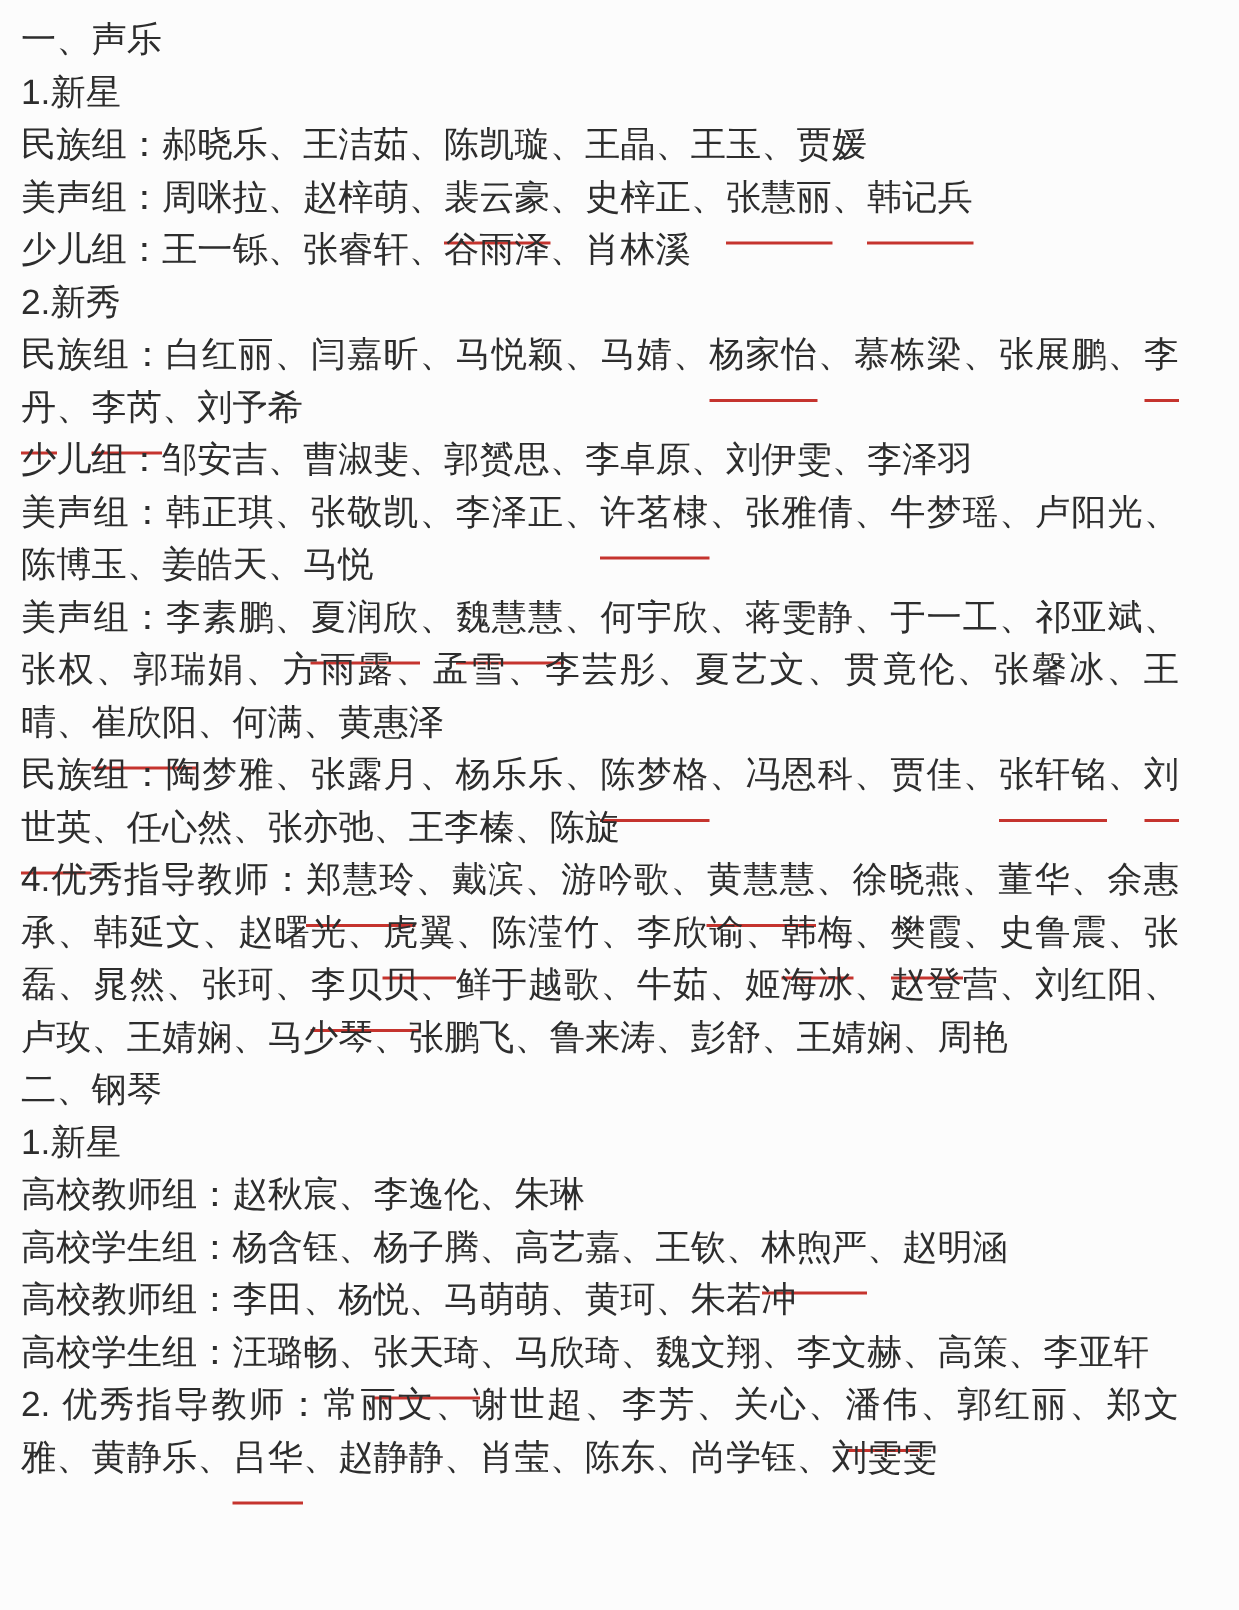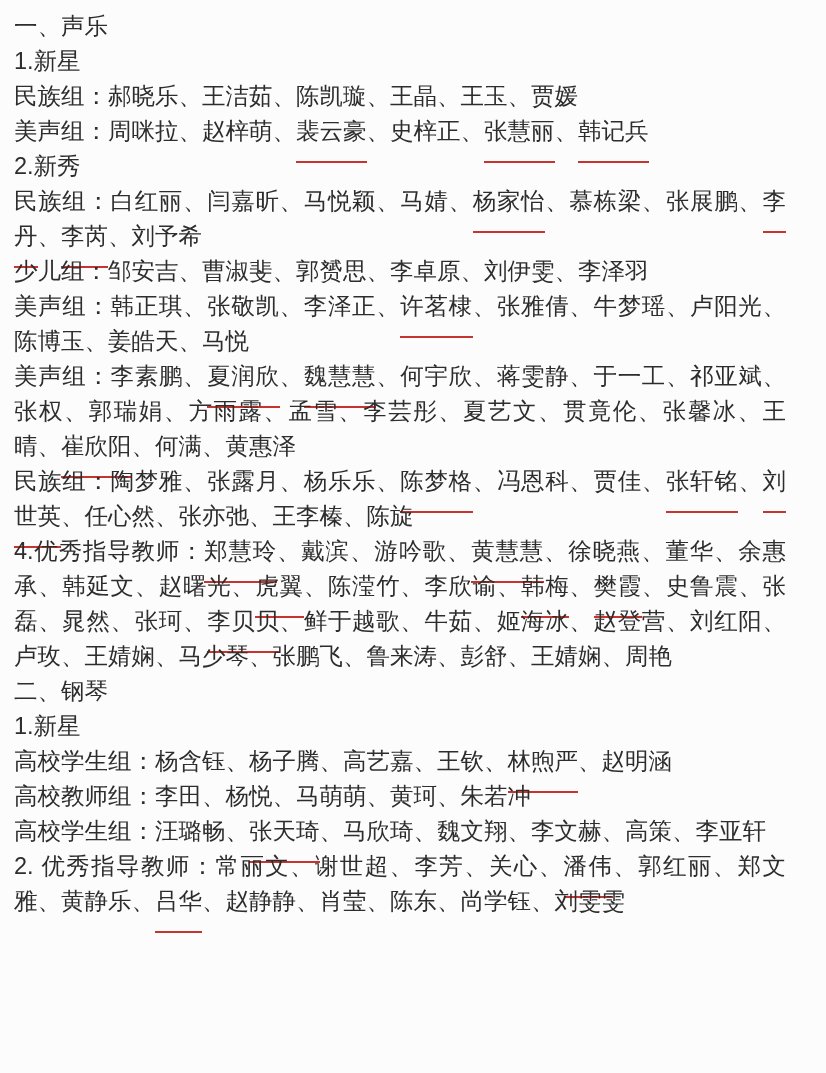--- a/index.html
+++ b/index.html
@@ -41,26 +41,28 @@
   }
 </style>
 </head>
 <body>
 
 <main class="doc">
     <p class="line"><span class="seg">一、声乐</span></p>
     <p class="line"><span class="seg">1.新星</span></p>
     <p class="line"><span class="seg">民族组：郝晓乐、王洁茹、陈凯璇、王晶、王玉、贾媛</span></p>
     <p class="line"><span class="seg">美声组：周咪拉、赵梓萌、</span><span class="seg u">裴云豪</span><span class="seg">、史梓正、</span><span class="seg u">张慧丽</span><span class="seg">、</span><span class="seg u">韩记兵</span></p>
+    <p class="line"><span class="seg">少儿组：王一铄、张睿轩、谷雨泽、肖林溪</span></p>
     <p class="line"><span class="seg">2.新秀</span></p>
     <p class="line"><span class="seg">民族组：白红丽、闫嘉昕、马悦颖、马婧、</span><span class="seg u">杨家怡</span><span class="seg">、慕栋梁、张展鹏、</span><span class="seg u">李丹</span><span class="seg">、</span><span class="seg u">李芮</span><span class="seg">、刘予希</span></p>
     <p class="line"><span class="seg">少儿组：邹安吉、曹淑斐、郭赟思、李卓原、刘伊雯、李泽羽</span></p>
     <p class="line"><span class="seg">美声组：韩正琪、张敬凯、李泽正、</span><span class="seg u">许茗棣</span><span class="seg">、张雅倩、牛梦瑶、卢阳光、陈博玉、姜皓天、马悦</span></p>
     <p class="line"><span class="seg">美声组：李素鹏、</span><span class="seg u">夏润欣</span><span class="seg">、</span><span class="seg u">魏慧慧</span><span class="seg">、何宇欣、蒋雯静、于一工、祁亚斌、张权、郭瑞娟、方雨露、孟雪、李芸彤、夏艺文、贯竟伦、张馨冰、王晴、</span><span class="seg u">崔欣阳</span><span class="seg">、何满、黄惠泽</span></p>
     <p class="line"><span class="seg">民族组：陶梦雅、张露月、杨乐乐、</span><span class="seg u">陈梦格</span><span class="seg">、冯恩科、贾佳、</span><span class="seg u">张轩铭</span><span class="seg">、</span><span class="seg u">刘世英</span><span class="seg">、任心然、张亦弛、王李榛、陈旋</span></p>
     <p class="line"><span class="seg">4.优秀指导教师：</span><span class="seg u">郑慧玲</span><span class="seg">、戴滨、游吟歌、</span><span class="seg u">黄慧慧</span><span class="seg">、徐晓燕、董华、余惠承、韩延文、赵曙光、</span><span class="seg u">虎翼</span><span class="seg">、陈滢竹、李欣谕、</span><span class="seg u">韩梅</span><span class="seg">、</span><span class="seg u">樊霞</span><span class="seg">、史鲁震、张磊、晁然、张珂、</span><span class="seg u">李贝贝</span><span class="seg">、鲜于越歌、牛茹、姬海冰、赵登营、刘红阳、卢玫、王婧娴、马少琴、张鹏飞、鲁来涛、彭舒、王婧娴、周艳</span></p>
     <p class="line"><span class="seg">二、钢琴</span></p>
     <p class="line"><span class="seg">1.新星</span></p>
+    <p class="line"><span class="seg">高校教师组：赵秋宸、李逸伦、朱琳</span></p>
     <p class="line"><span class="seg">高校学生组：杨含钰、杨子腾、高艺嘉、王钦、</span><span class="seg u">林煦严</span><span class="seg">、赵明涵</span></p>
     <p class="line"><span class="seg">高校教师组：李田、杨悦、马萌萌、黄珂、朱若冲</span></p>
     <p class="line"><span class="seg">高校学生组：汪璐畅、</span><span class="seg u">张天琦</span><span class="seg">、马欣琦、魏文翔、李文赫、高策、李亚轩</span></p>
     <p class="line"><span class="seg">2. 优秀指导教师：常丽文、谢世超、李芳、关心、</span><span class="seg u">潘伟</span><span class="seg">、郭红丽、郑文雅、黄静乐、</span><span class="seg u">吕华</span><span class="seg">、赵静静、肖莹、陈东、尚学钰、刘雯雯</span></p>
   </main>
 
 </body></html>

